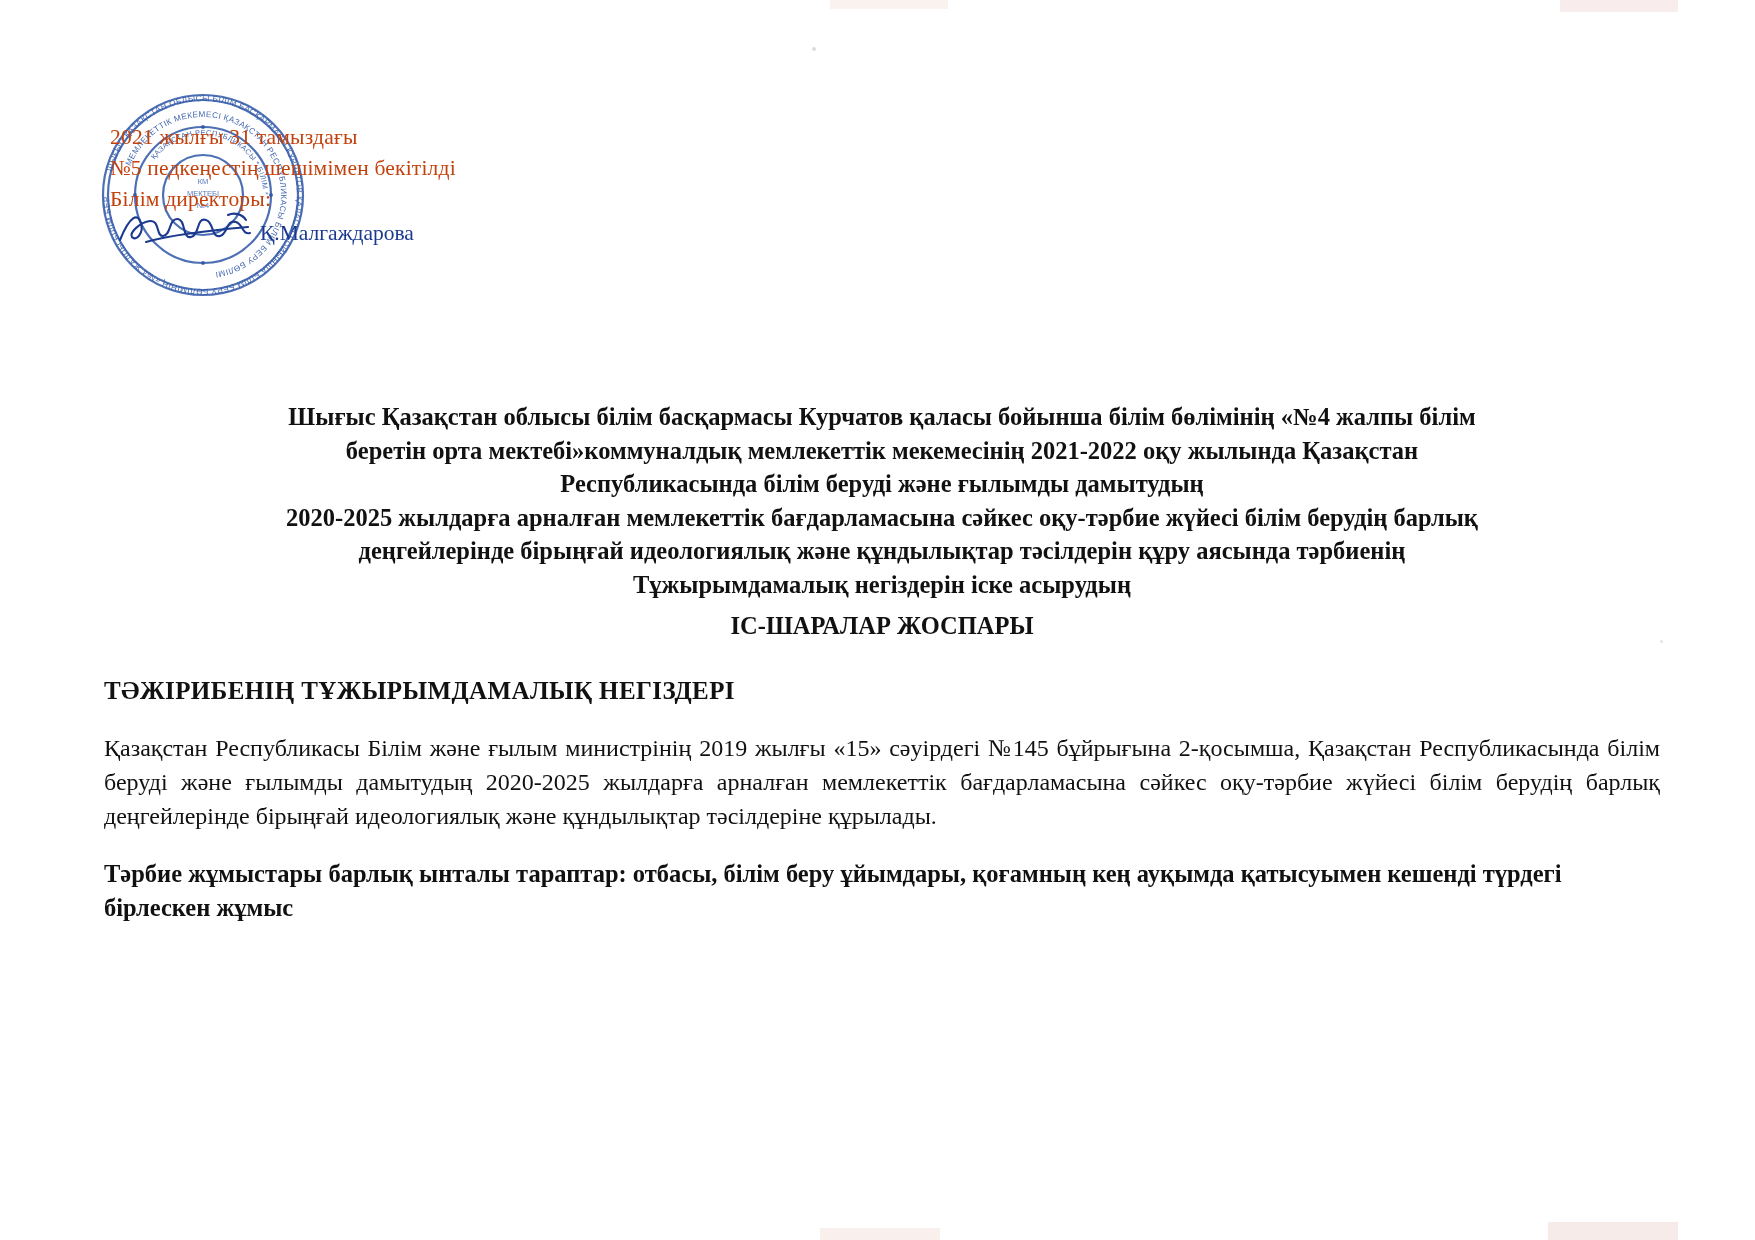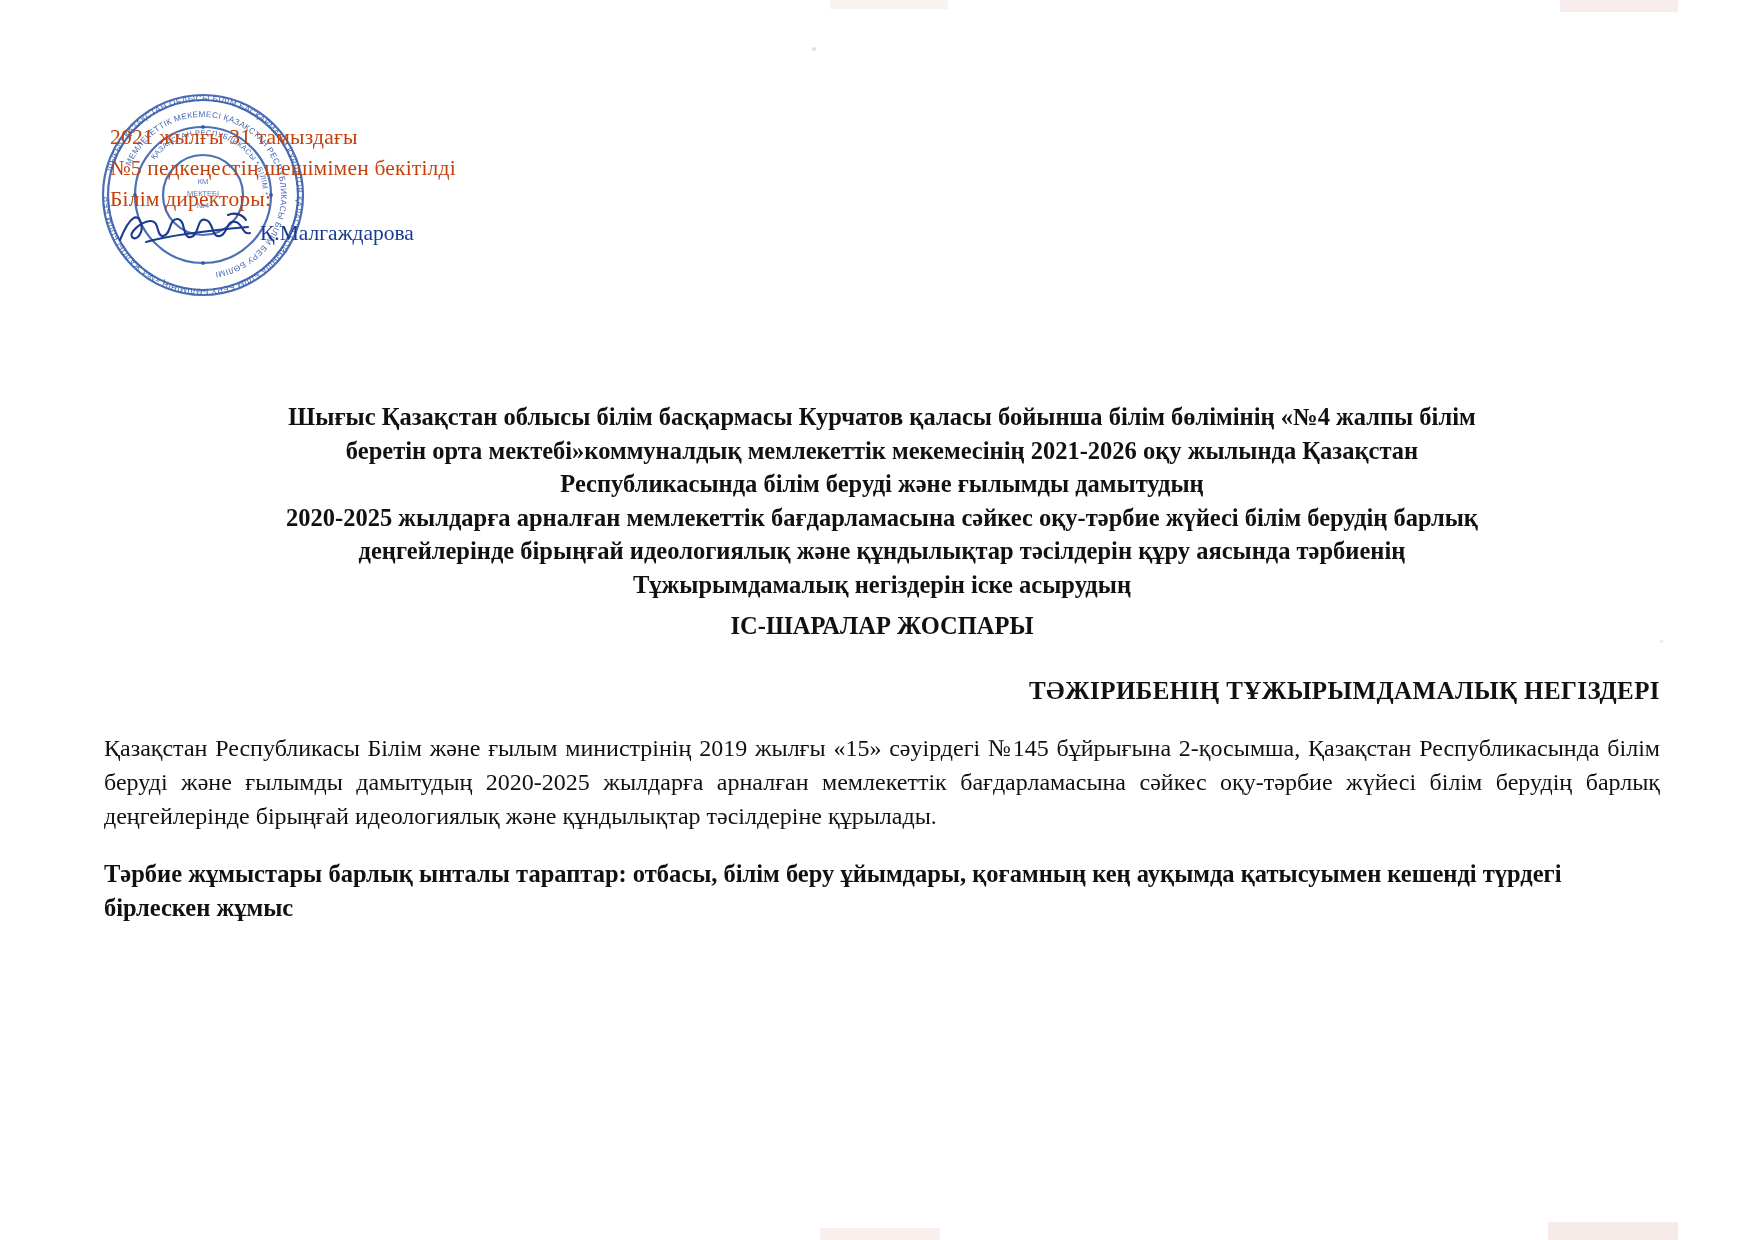--- a/index.html
+++ b/index.html
@@ -99,21 +99,21 @@
 
   #plan-title {
     text-align: center;
     font-weight: bold;
     font-size: 24.5px;
     line-height: 34px;
     margin-top: 8px;
   }
 
   #section-heading {
-    text-align: right;
+    text-align: left;
     font-weight: bold;
     font-size: 25px;
     letter-spacing: .4px;
     margin-top: 34px;
   }
 
   #intro-paragraph {
     margin-top: 26px;
     text-align: justify;
     font-size: 24px;
@@ -189,21 +189,21 @@
       </svg>
     </div>
     <span id="director-name">Қ.Малгаждарова</span>
   </div>
 </div>
 
 <div id="doc-body">
 
   <div class="title-block">
     <span class="ln">Шығыс Қазақстан облысы білім басқармасы Курчатов қаласы бойынша білім бөлімінің «№4 жалпы білім</span>
-    <span class="ln">беретін орта мектебі»коммуналдық мемлекеттік мекемесінің  2021-2026 оқу жылында  Қазақстан</span>
+    <span class="ln">беретін орта мектебі»коммуналдық мемлекеттік мекемесінің  2021-2022 оқу жылында  Қазақстан</span>
     <span class="ln">Республикасында білім беруді және ғылымды дамытудың</span>
     <span class="ln">2020-2025 жылдарға арналған мемлекеттік бағдарламасына сәйкес оқу-тәрбие жүйесі білім берудің барлық</span>
     <span class="ln">деңгейлерінде бірыңғай идеологиялық және құндылықтар тәсілдерін құру аясында тәрбиенің</span>
     <span class="ln">Тұжырымдамалық негіздерін іске асырудың</span>
   </div>
 
   <div id="plan-title">ІС-ШАРАЛАР ЖОСПАРЫ</div>
 
   <div id="section-heading">ТӘЖІРИБЕНІҢ ТҰЖЫРЫМДАМАЛЫҚ НЕГІЗДЕРІ</div>
 

